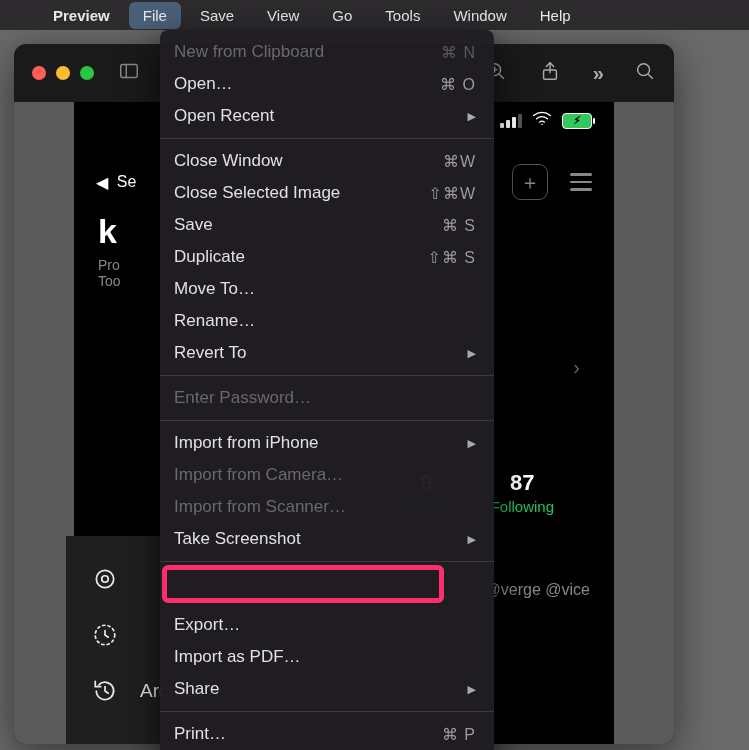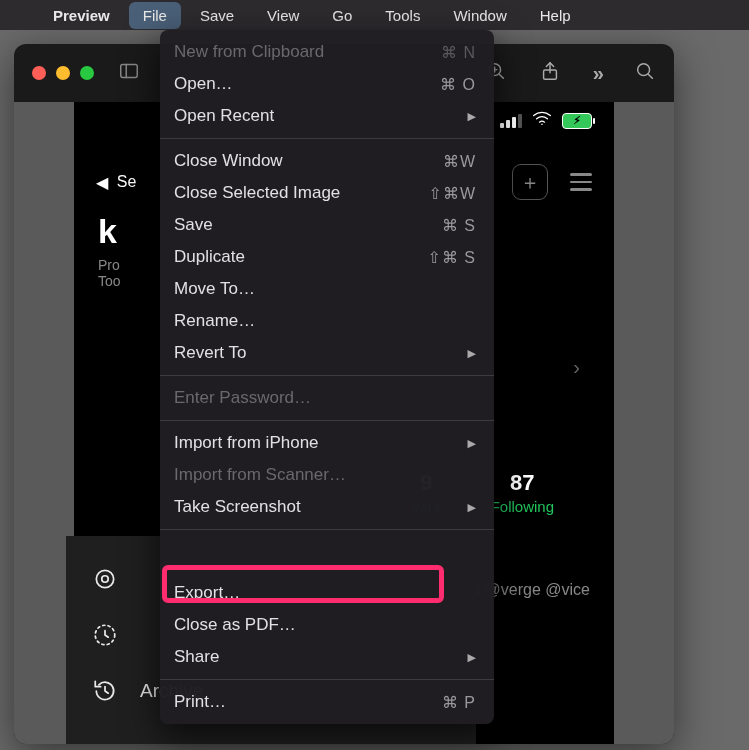--- a/index.html
+++ b/index.html
@@ -268,32 +268,35 @@
     <div class="sep"></div>
     <div class="item disabled">
       <span>Enter Password…</span>
     </div>
     <div class="sep"></div>
     <div class="item">
       <span>Import from iPhone</span>
       <span class="chev" style="font-size: 11px;">▶</span>
     </div>
     <div class="item disabled">
+      <span>Import from Camera…</span>
+    </div>
+    <div class="item disabled">
       <span>Import from Scanner…</span>
     </div>
     <div class="item">
       <span>Take Screenshot</span>
       <span class="chev" style="font-size: 11px;">▶</span>
     </div>
     <div class="sep"></div>
     <div class="item highlight">
       <span>Export…</span>
     </div>
     <div class="item">
-      <span>Close as PDF…</span>
+      <span>Import as PDF…</span>
     </div>
     <div class="item">
       <span>Share</span>
       <span class="chev" style="font-size: 11px;">▶</span>
     </div>
     <div class="sep"></div>
     <div class="item">
       <span>Print…</span>
       <span class="shortcut">⌘ P</span>
     </div>

